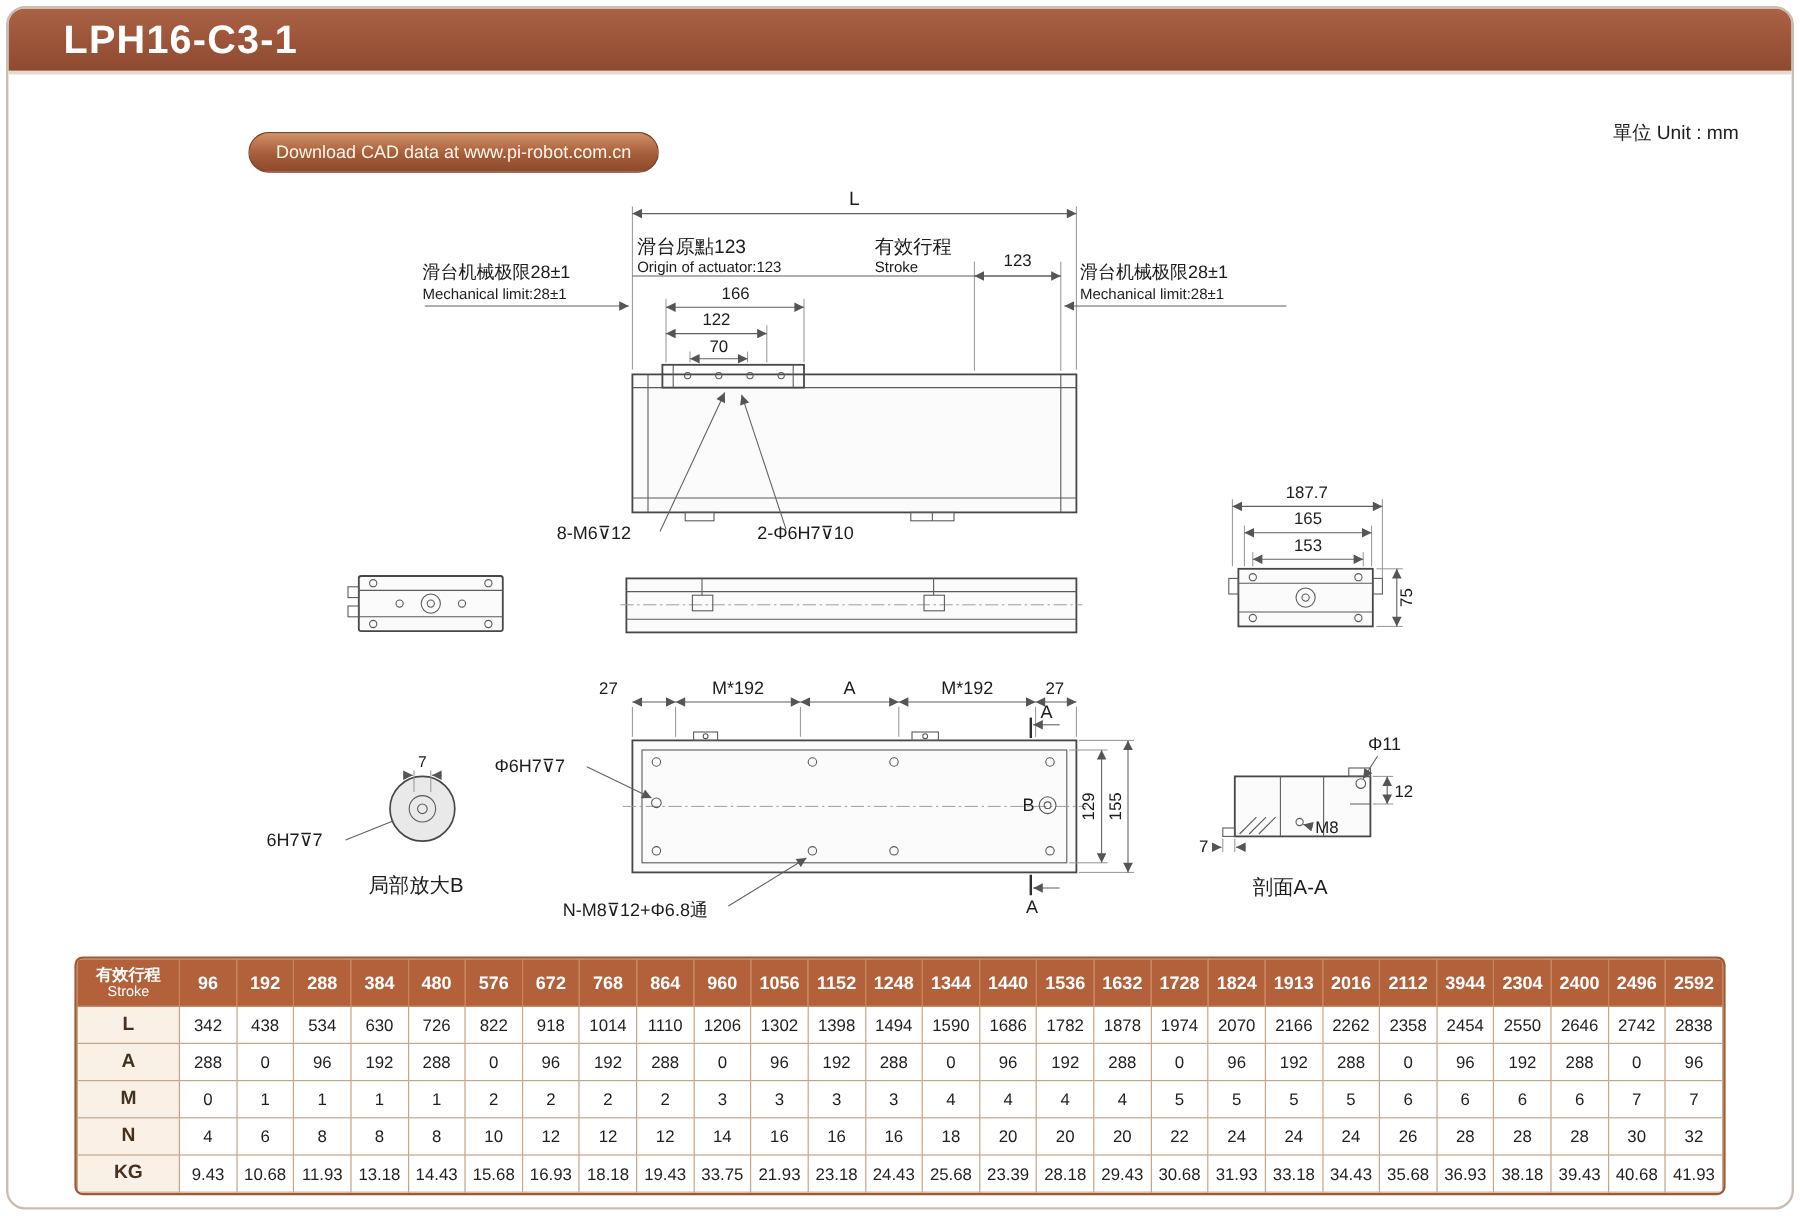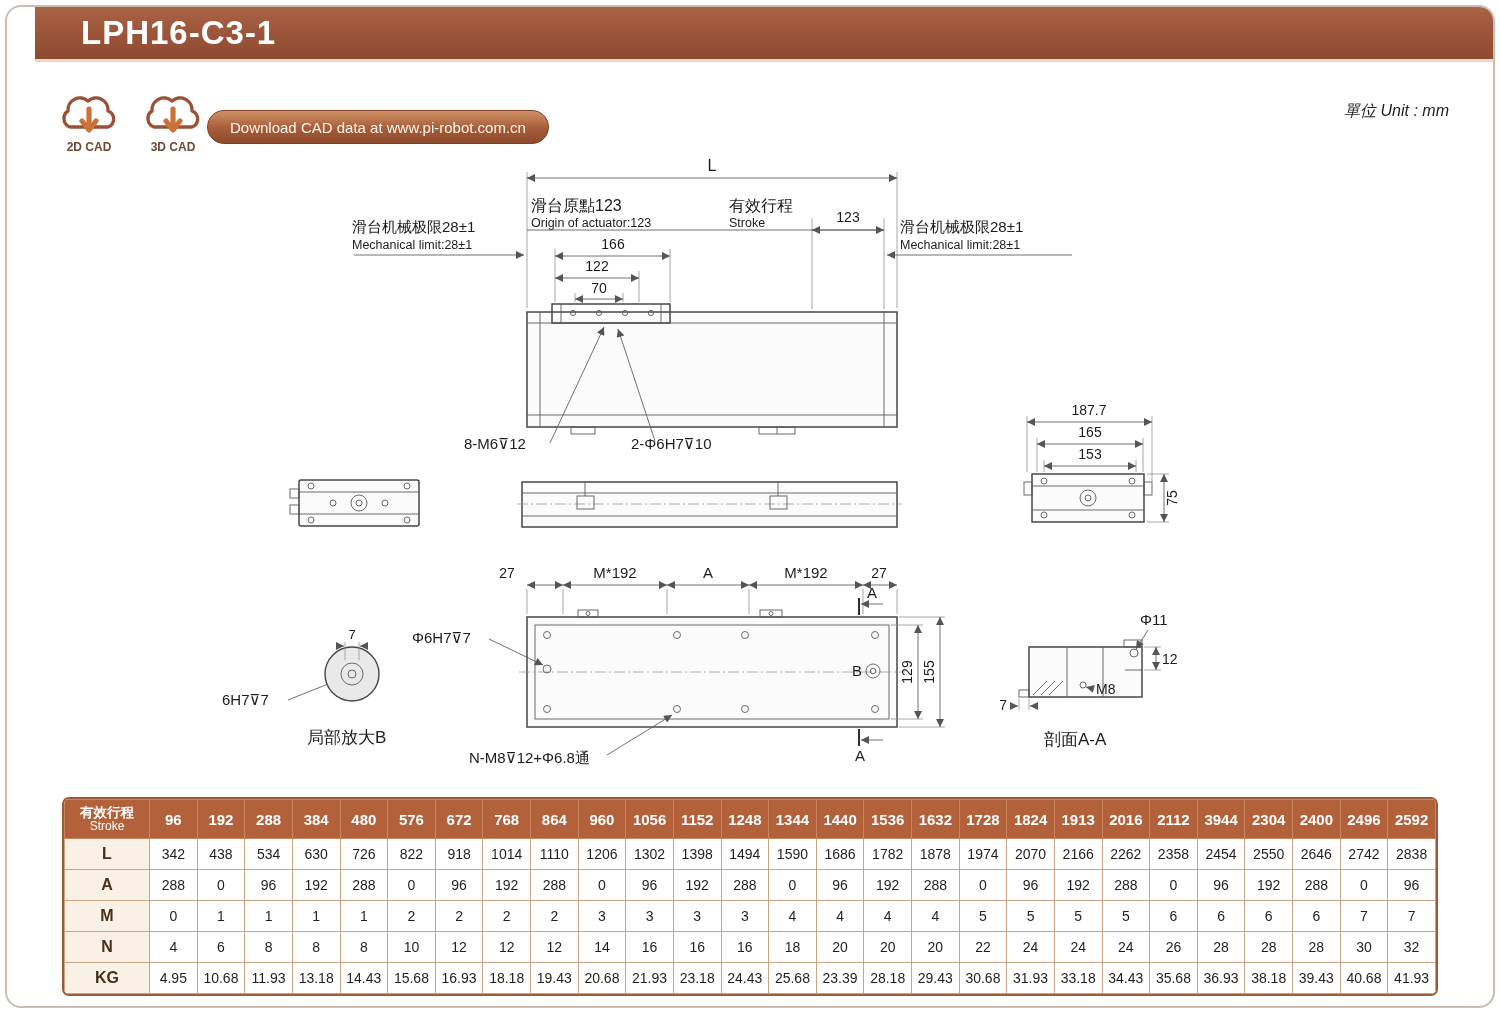--- a/index.html
+++ b/index.html
@@ -1,29 +1,29 @@
 <!DOCTYPE html>
 <html><head>
 <meta charset="utf-8">
 <style>
   html,body{margin:0;padding:0;background:#fff;}
   body{width:1500px;height:1013px;position:relative;font-family:"Liberation Sans","DejaVu Sans",sans-serif;}
   .page{position:absolute;inset:5px;border:2px solid #c9beb4;border-radius:16px;overflow:hidden;background:#fff;}
-  .titlebar{height:52px;background:linear-gradient(180deg,#aa6245 0%,#9a5338 60%,#8d4a2f 100%);border-bottom:3px solid #e6d8ca;display:flex;align-items:center;margin-left:28px;}
+  .titlebar{height:52px;background:linear-gradient(180deg,#aa6245 0%,#9a5338 60%,#8d4a2f 100%);border-bottom:3px solid #e6d8ca;display:flex;align-items:center;}
   .titlebar h1{margin:0 0 0 46px;color:#ffffff;font-size:33px;font-weight:bold;letter-spacing:1px;}
   .cad-group{position:absolute;left:46px;top:82px;display:flex;gap:12px;}
   .cad-item{width:72px;text-align:center;cursor:pointer;}
   .cloud{width:62px;height:50px;display:block;margin:0 auto;}
   .cloud-body{fill:#fff;stroke:#9a5136;stroke-width:3.4;stroke-linejoin:round;}
   .cloud-arrow{fill:none;stroke:#cd7137;stroke-width:5.2;stroke-linecap:round;stroke-linejoin:round;}
   .cad-label{font-size:12px;color:#6d4936;margin-top:1px;font-weight:bold;}
   .download-pill{position:absolute;left:200px;top:103px;height:32px;padding:0 22px;border-radius:17px;
     background:linear-gradient(180deg,#cf9166 0%,#a65c38 55%,#8d4a2e 100%);border:1px solid #7d4227;
     display:flex;align-items:center;color:#fff7ec;font-size:15px;cursor:pointer;}
-  .unit-label{position:absolute;right:44px;top:94px;font-size:16px;color:#1d1d1d;font-style:italic;}
+  .unit-label{position:absolute;right:44px;top:94px;font-size:16px;color:#1d1d1d;}
 
   .drawing{position:absolute;left:0;top:145px;width:1500px;height:646px;}
   .ol{fill:none;stroke:#474747;stroke-width:1.5;}
   .body{fill:#fbfbfb;}
   .tl{fill:none;stroke:#5a5a5a;stroke-width:0.9;}
   .dim{fill:none;stroke:#616161;stroke-width:0.9;}
   .ext{stroke:#8f8f8f;stroke-width:0.8;}
   .cl{stroke:#9a9a9a;stroke-width:0.8;stroke-dasharray:11 3 2 3;}
   .sec{stroke:#2f2f2f;stroke-width:2;}
   .drawing text{fill:#1c1c1c;}
@@ -45,38 +45,20 @@
 </style>
 </head>
 <body>
 
 <div class="page">
 
   <header class="titlebar">
     <h1>LPH16-C3-1</h1>
   </header>
 
-  <div class="cad-group">
-    <div class="cad-item">
-      <svg class="cloud" viewBox="0 0 62 50">
-        <path class="cloud-body" d="M12 38 A9 9 0 0 1 10 22 A12 12 0 0 1 30 12 A12 12 0 0 1 50 22 A8.5 8.5 0 0 1 50 38 Z"></path>
-        <path class="cloud-arrow" d="M31 20 V40"></path>
-        <path class="cloud-arrow" d="M24 32 L31 41 L38 32"></path>
-      </svg>
-      <div class="cad-label">2D CAD</div>
-    </div>
-    <div class="cad-item">
-      <svg class="cloud" viewBox="0 0 62 50">
-        <path class="cloud-body" d="M12 38 A9 9 0 0 1 10 22 A12 12 0 0 1 30 12 A12 12 0 0 1 50 22 A8.5 8.5 0 0 1 50 38 Z"></path>
-        <path class="cloud-arrow" d="M31 20 V40"></path>
-        <path class="cloud-arrow" d="M24 32 L31 41 L38 32"></path>
-      </svg>
-      <div class="cad-label">3D CAD</div>
-    </div>
-  </div>
 
   <div class="download-pill">
     <span>Download CAD data at www.pi-robot.com.cn</span>
   </div>
 
   <div class="unit-label">單位 Unit : mm</div>
 
   <svg class="drawing" viewBox="0 0 1500 646">
     <defs>
       <marker id="ar" viewBox="0 0 10 10" refX="10" refY="5" markerWidth="9" markerHeight="8" orient="auto-start-reverse" markerUnits="userSpaceOnUse">
@@ -467,30 +449,30 @@
             <td>24</td>
             <td>26</td>
             <td>28</td>
             <td>28</td>
             <td>28</td>
             <td>30</td>
             <td>32</td>
           </tr>
           <tr>
             <th>KG</th>
-            <td>4.95</td>
+            <td>9.43</td>
             <td>10.68</td>
             <td>11.93</td>
             <td>13.18</td>
             <td>14.43</td>
             <td>15.68</td>
             <td>16.93</td>
             <td>18.18</td>
             <td>19.43</td>
-            <td>20.68</td>
+            <td>33.75</td>
             <td>21.93</td>
             <td>23.18</td>
             <td>24.43</td>
             <td>25.68</td>
             <td>23.39</td>
             <td>28.18</td>
             <td>29.43</td>
             <td>30.68</td>
             <td>31.93</td>
             <td>33.18</td>

